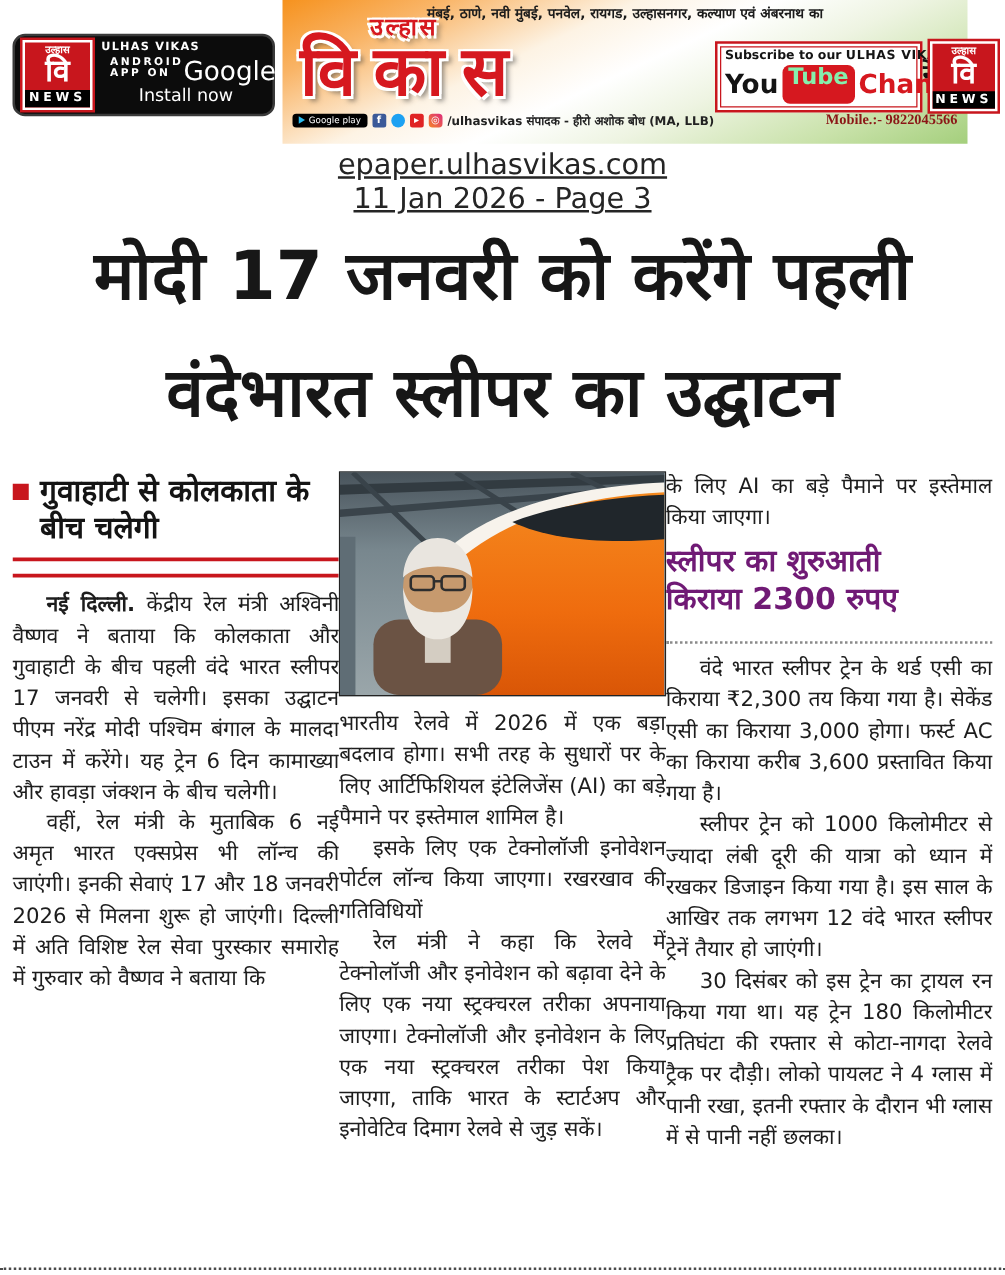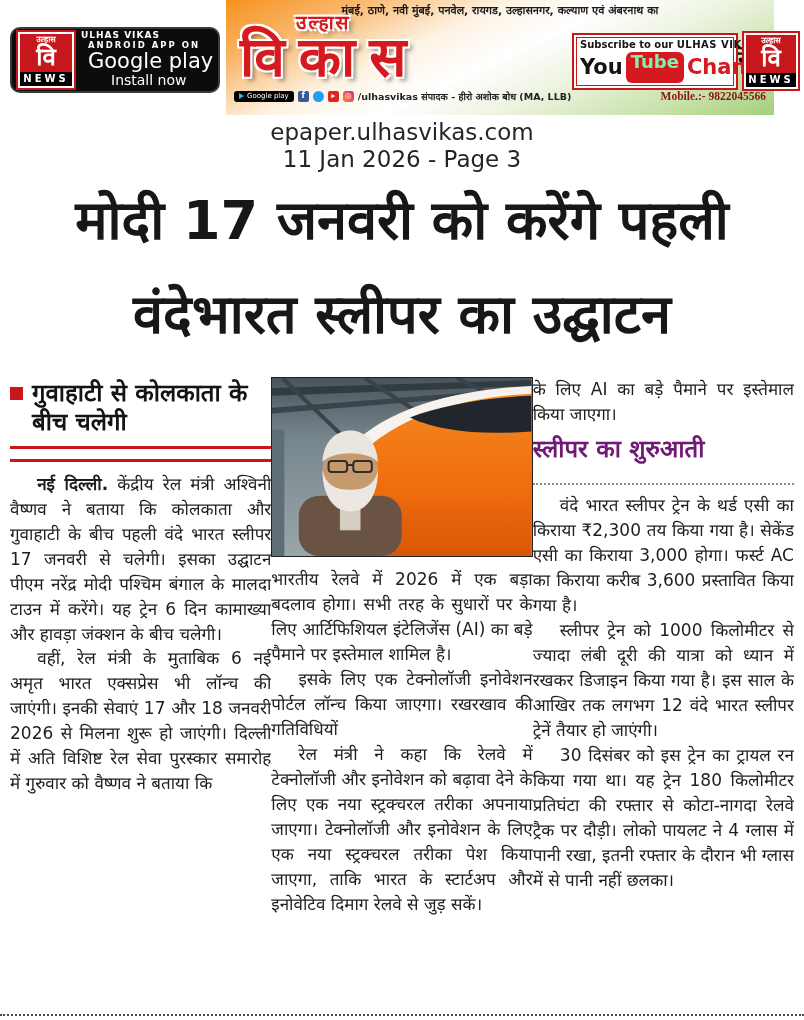--- a/index.html
+++ b/index.html
@@ -23,21 +23,21 @@
     box-shadow:0 0 0 2px #c8161d; display:flex; flex-direction:column;
     align-items:center; justify-content:space-between; flex:none; overflow:hidden;
   }
   .nl-top { font-size:8px; color:#fff; font-weight:bold; line-height:1; margin-top:2px; }
   .nl-big { font-size:24px; color:#fff; font-weight:bold; line-height:0.9; }
   .nl-news { background:#000; color:#fff; font-size:10px; font-weight:bold; letter-spacing:3px; width:100%; text-align:center; padding:1px 0; line-height:1.2; }
 
   .gp-text { display:flex; flex-direction:column; line-height:1.1; min-width:0; }
   .gp-brand { color:#fff; font-size:9px; font-weight:bold; letter-spacing:1px; }
   .gp-row { display:flex; align-items:center; gap:7px; }
-  .gp-col { display:flex; flex-direction:column; }
+  .gp-col { display:flex; }
   .gp-android { color:#fff; font-size:8.5px; font-weight:bold; letter-spacing:2px; }
   .gp-google { color:#fff; font-size:21px; font-weight:normal; letter-spacing:0; white-space:nowrap; }
   .gp-install { color:#fff; font-size:14px; font-weight:normal; margin-left:30px; }
 
   
   .masthead {
     position:absolute; left:226px; top:0; width:548px; height:115px; overflow:hidden;
     background:linear-gradient(155deg,#f6921e 0%,#f9b466 16%,#fdf3e4 36%,#ffffff 50%,#eef4e2 64%,#c9e2aa 84%,#a4cf7c 100%);
     padding-left:12px;
   }
@@ -65,21 +65,21 @@
   .yt-line1 { font-size:10px; font-weight:bold; color:#141414; white-space:nowrap; }
   .yt-line1 .yt-brand { letter-spacing:0.5px; }
   .yt-line2 { display:flex; align-items:center; gap:3px; margin-top:2px; }
   .yt-you { font-size:21px; font-weight:bold; color:#141414; line-height:1; }
   .yt-tube { background:#d6181f; color:#86efac; font-size:18px; font-weight:bold; border-radius:6px; padding:1px 5px 12px; line-height:1; }
   .yt-channel { font-size:21px; font-weight:bold; color:#d6181f; line-height:1; }
   .yt-badge .news-logo { width:54px; height:56px; margin-left:6px; }
 
   
   .meta { position:absolute; top:119px; left:0; right:0; text-align:center; color:#252525; line-height:1.18; }
-  .meta div { font-size:23px; }
+  .meta div { font-size:23px;text-decoration:underline; }
 
   
   .headline { position:absolute; top:174px; left:8px; right:8px; height:196px; text-align:center; font-weight:bold; color:#171717; overflow:hidden; }
   .headline div { font-size:54px; line-height:94px; white-space:nowrap; }
 
   
   .columns { position:absolute; top:377px; left:10px; right:10px; bottom:12px; display:flex; overflow:hidden; }
   .col { flex:1; min-width:0; overflow:hidden; }
 
   .bullet-item { display:flex; gap:9px; margin-top:2px; }
@@ -242,20 +242,21 @@
       </figure>
       <p class="body-p">भारतीय रेलवे में 2026 में एक बड़ा बदलाव होगा। सभी तरह के सुधारों पर के लिए आर्टिफिशियल इंटेलिजेंस (AI) का बड़े पैमाने पर इस्तेमाल शामिल है।</p>
       <p class="body-p indent">इसके लिए एक टेक्नोलॉजी इनोवेशन पोर्टल लॉन्च किया जाएगा। रखरखाव की गतिविधियों</p>
       <p class="body-p indent">रेल मंत्री ने कहा कि रेलवे में टेक्नोलॉजी और इनोवेशन को बढ़ावा देने के लिए एक नया स्ट्रक्चरल तरीका अपनाया जाएगा। टेक्नोलॉजी और इनोवेशन के लिए एक नया स्ट्रक्चरल तरीका पेश किया जाएगा, ताकि भारत के स्टार्टअप और इनोवेटिव दिमाग रेलवे से जुड़ सकें।</p>
     </div>
 
     <div class="col">
       <p class="body-p">के लिए AI का बड़े पैमाने पर इस्तेमाल किया जाएगा।</p>
       <div class="subhead">
         <div>स्लीपर का शुरुआती</div>
+        <div>किराया 2300 रुपए</div>
       </div>
       <hr class="dotted-rule">
       <p class="body-p indent">वंदे भारत स्लीपर ट्रेन के थर्ड एसी का किराया ₹2,300 तय किया गया है। सेकेंड एसी का किराया 3,000 होगा। फर्स्ट AC का किराया करीब 3,600 प्रस्तावित किया गया है।</p>
       <p class="body-p indent">स्लीपर ट्रेन को 1000 किलोमीटर से ज्यादा लंबी दूरी की यात्रा को ध्यान में रखकर डिजाइन किया गया है। इस साल के आखिर तक लगभग 12 वंदे भारत स्लीपर ट्रेनें तैयार हो जाएंगी।</p>
       <p class="body-p indent">30 दिसंबर को इस ट्रेन का ट्रायल रन किया गया था। यह ट्रेन 180 किलोमीटर प्रतिघंटा की रफ्तार से कोटा-नागदा रेलवे ट्रैक पर दौड़ी। लोको पायलट ने 4 ग्लास में पानी रखा, इतनी रफ्तार के दौरान भी ग्लास में से पानी नहीं छलका।</p>
     </div>
   </div>
 
   <div class="page-bottom-rule"></div>
 </div>

